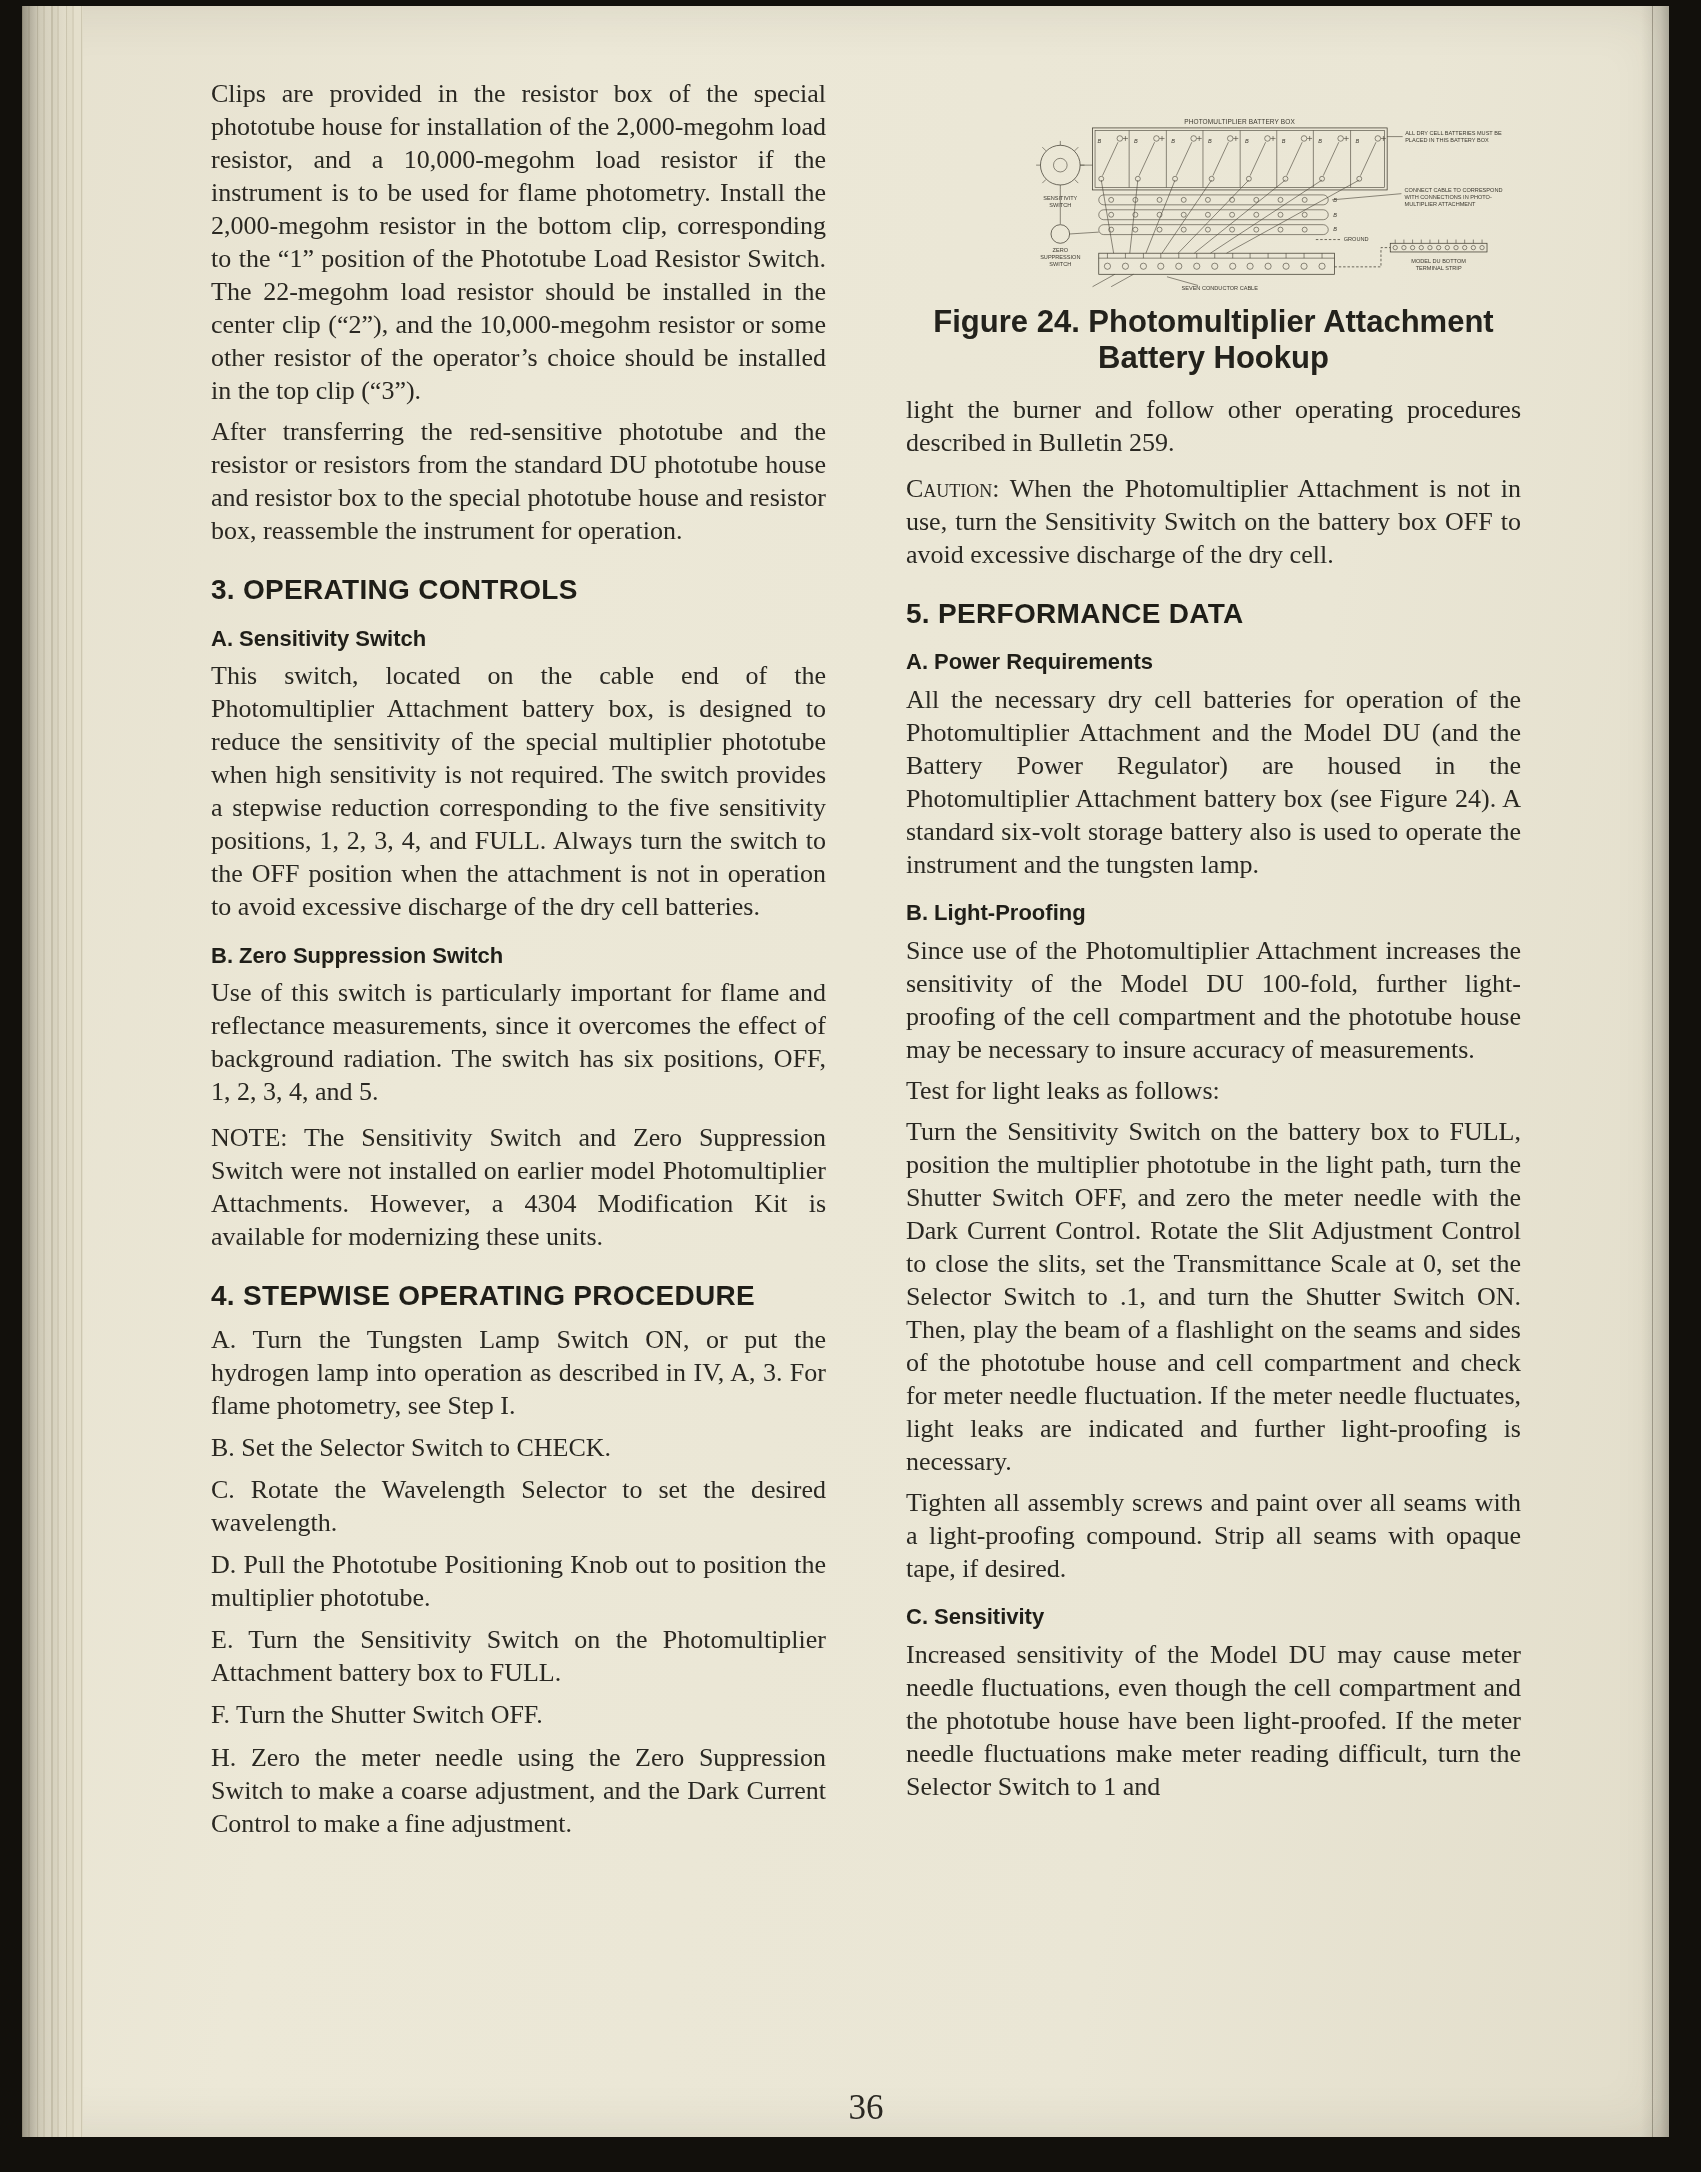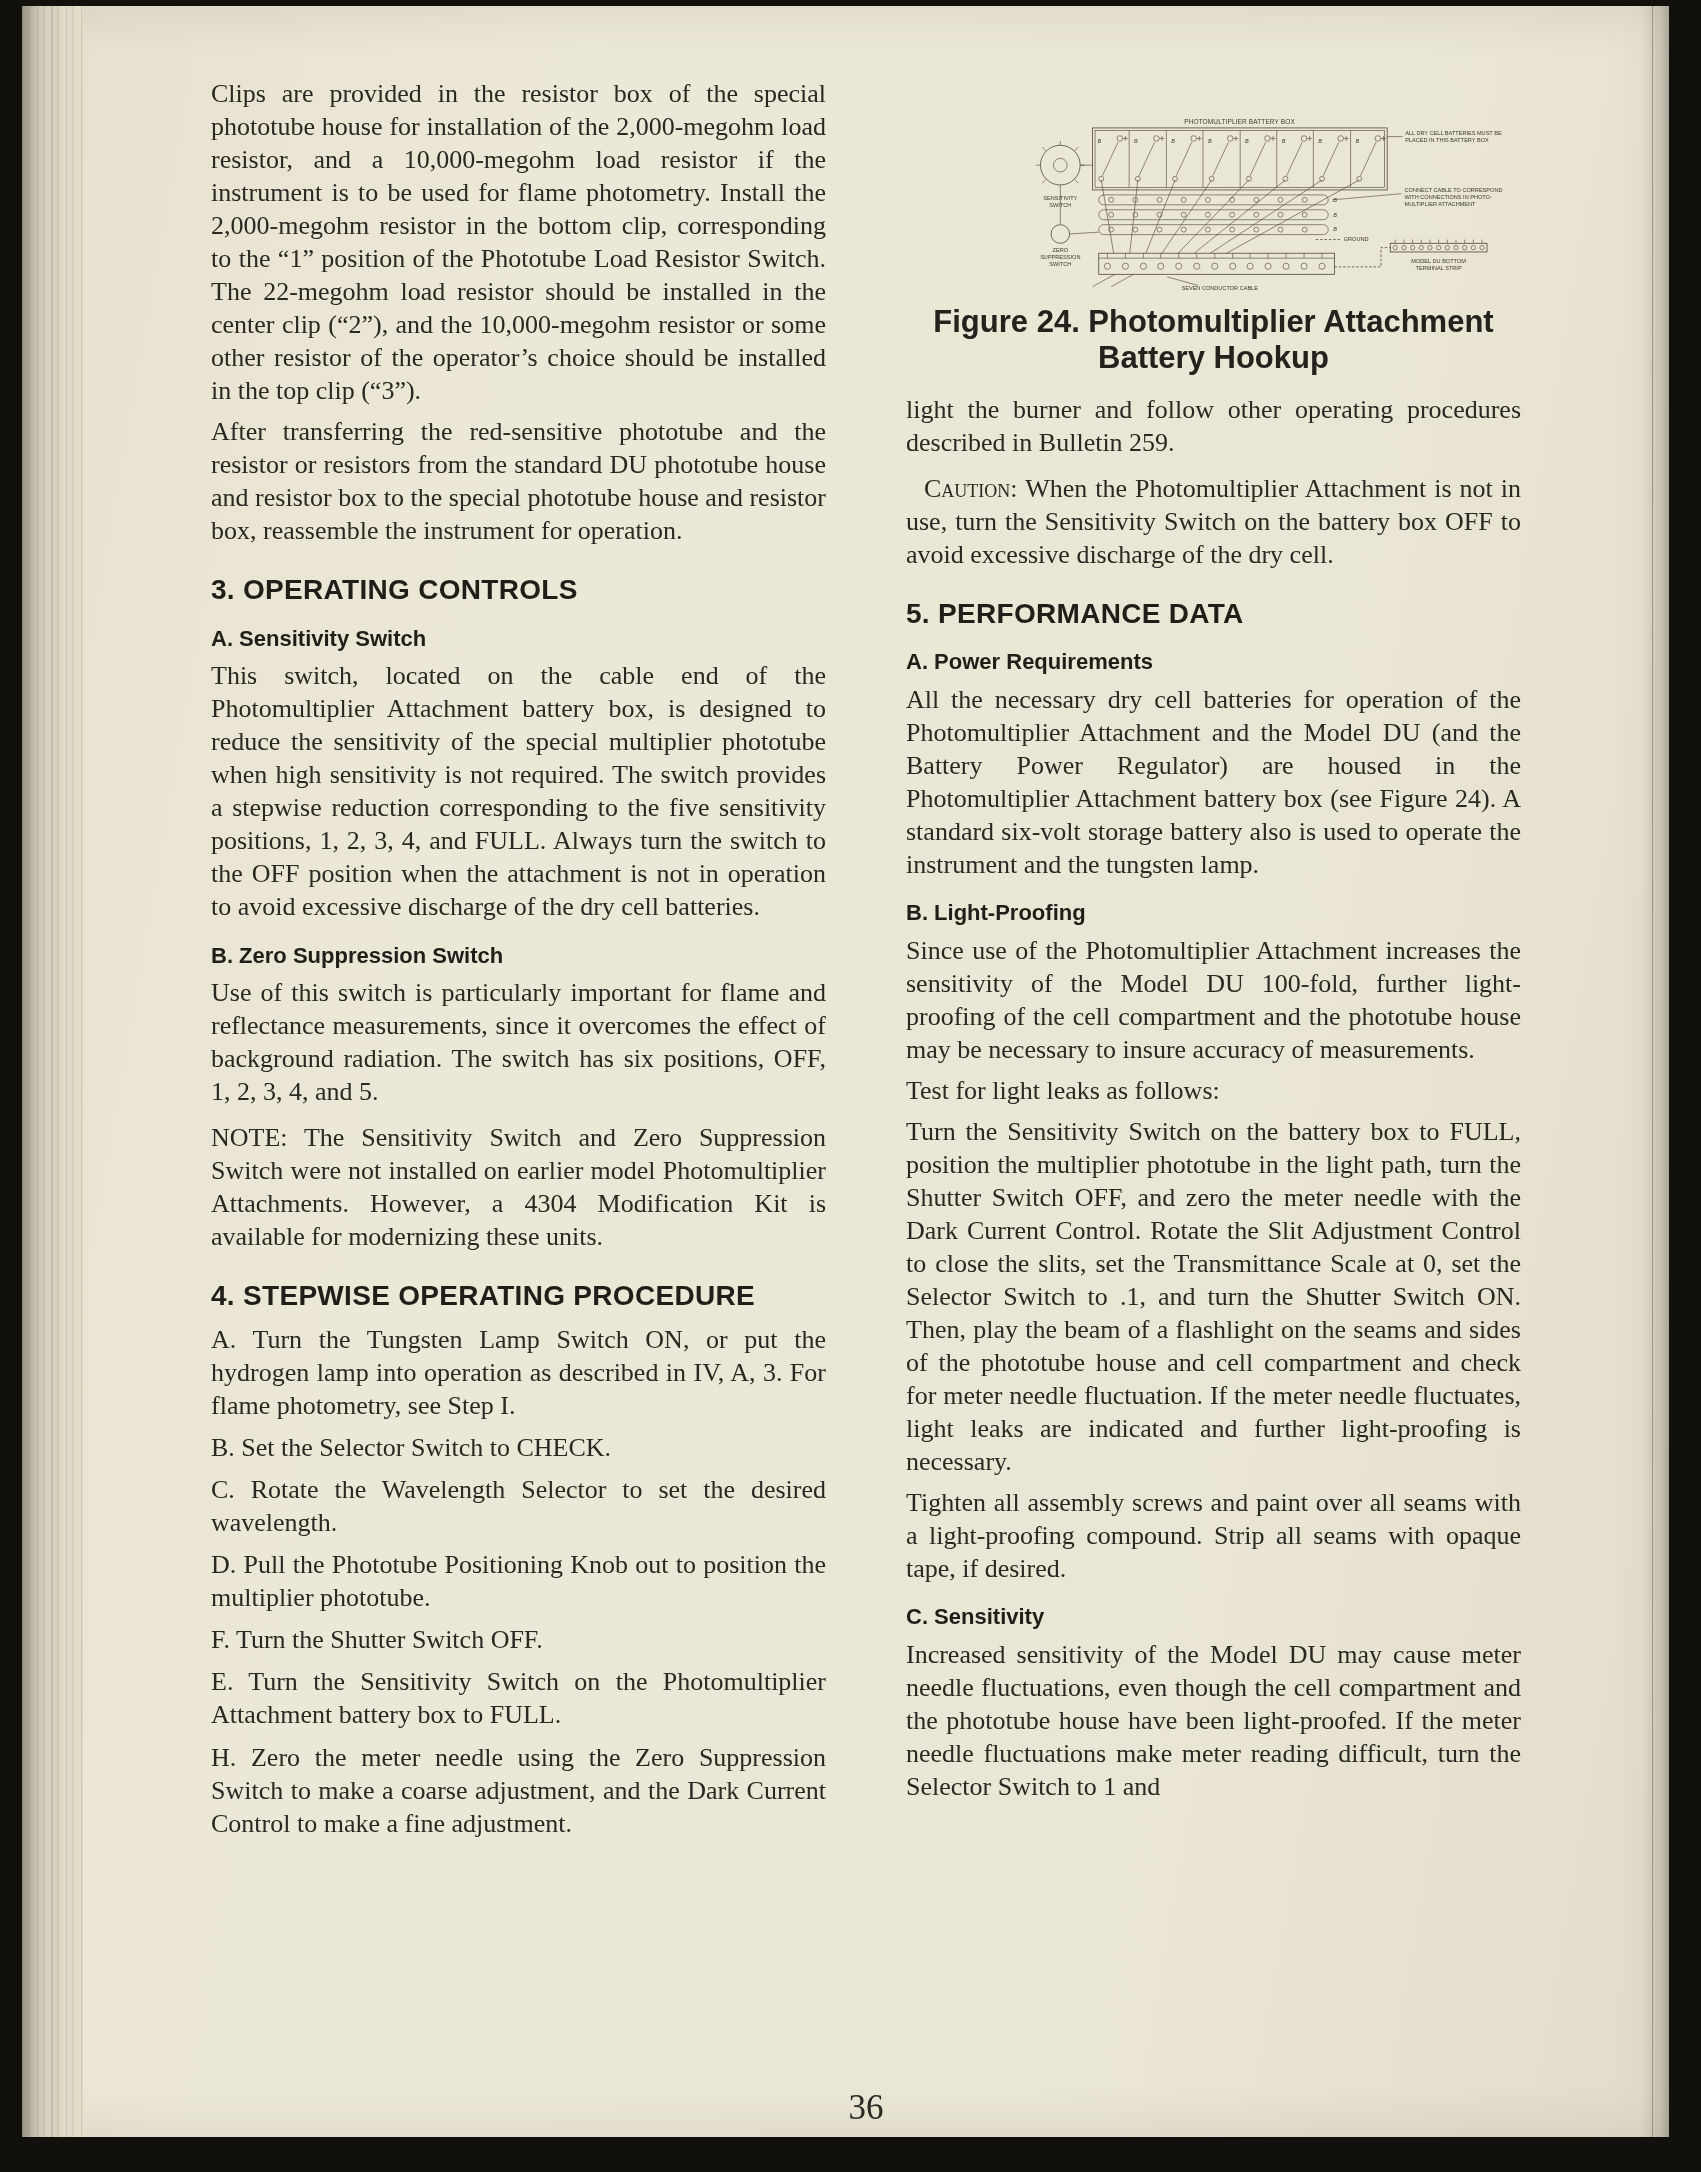--- a/index.html
+++ b/index.html
@@ -50,21 +50,21 @@
     font-family:"Liberation Sans", sans-serif;
     font-weight:700; font-size:28px; letter-spacing:0.3px;
     color:#1f1e18; margin:27px 0 11px 0;
   }
   h3.sub {
     font-family:"Liberation Sans", sans-serif;
     font-weight:700; font-size:22px;
     color:#1f1e18; margin:19.7px 0 7.4px 0;
   }
   .italic { }
-  .sc-label { font-variant:small-caps;margin-left:18px; }
+  .sc-label { font-variant:small-caps; }
   .note-block, .caution-block { margin-top:12.3px !important; }
   figure.fig { margin:3.7px 0 17px 0; }
   .fig svg { display:block; }
   figcaption {
     font-family:"Liberation Sans", sans-serif;
     font-weight:700; font-size:31px; text-align:center;
     color:#23221c; margin-top:8.6px;
   }
   .page-number {
     position:absolute; left:189px; width:1310px; top:2082px;
@@ -103,22 +103,22 @@
       <p class="body-text">Use of this switch is particularly important for flame and reflectance measurements, since it overcomes the effect of background radiation. The switch has six positions, OFF, 1, 2, 3, 4, and 5.</p>
 
       <p class="body-text note-block"><span>NOTE:</span> <span class="italic">The Sensitivity Switch and Zero Suppression Switch were not installed on earlier model Photomultiplier Attachments. However, a 4304 Modification Kit is available for modernizing these units.</span></p>
 
       <h2 class="sec">4.  STEPWISE OPERATING PROCEDURE</h2>
 
       <p class="body-text step">A.  Turn the Tungsten Lamp Switch ON, or put the hydrogen lamp into operation as described in IV, A, 3. For flame photometry, see Step I.</p>
       <p class="body-text step">B.  Set the Selector Switch to CHECK.</p>
       <p class="body-text step">C.  Rotate the Wavelength Selector to set the desired wavelength.</p>
       <p class="body-text step">D.  Pull the Phototube Positioning Knob out to position the multiplier phototube.</p>
+      <p class="body-text step">E.  Turn the Sensitivity Switch on the Photomultiplier Attachment battery box to FULL.</p>
       <p class="body-text step">F.  Turn the Shutter Switch OFF.</p>
-      <p class="body-text step">E.  Turn the Sensitivity Switch on the Photomultiplier Attachment battery box to FULL.</p>
       <p class="body-text step">H.  Zero the meter needle using the Zero Suppression Switch to make a coarse adjustment, and the Dark Current Control to make a fine adjustment.</p>
     </div>
 
     <div class="col">
 
       <figure class="fig">
         <svg viewBox="0 0 990 287" width="615" height="178">
 
           <text class="figtext" x="537" y="10" text-anchor="middle">PHOTOMULTIPLIER BATTERY BOX</text>
 

